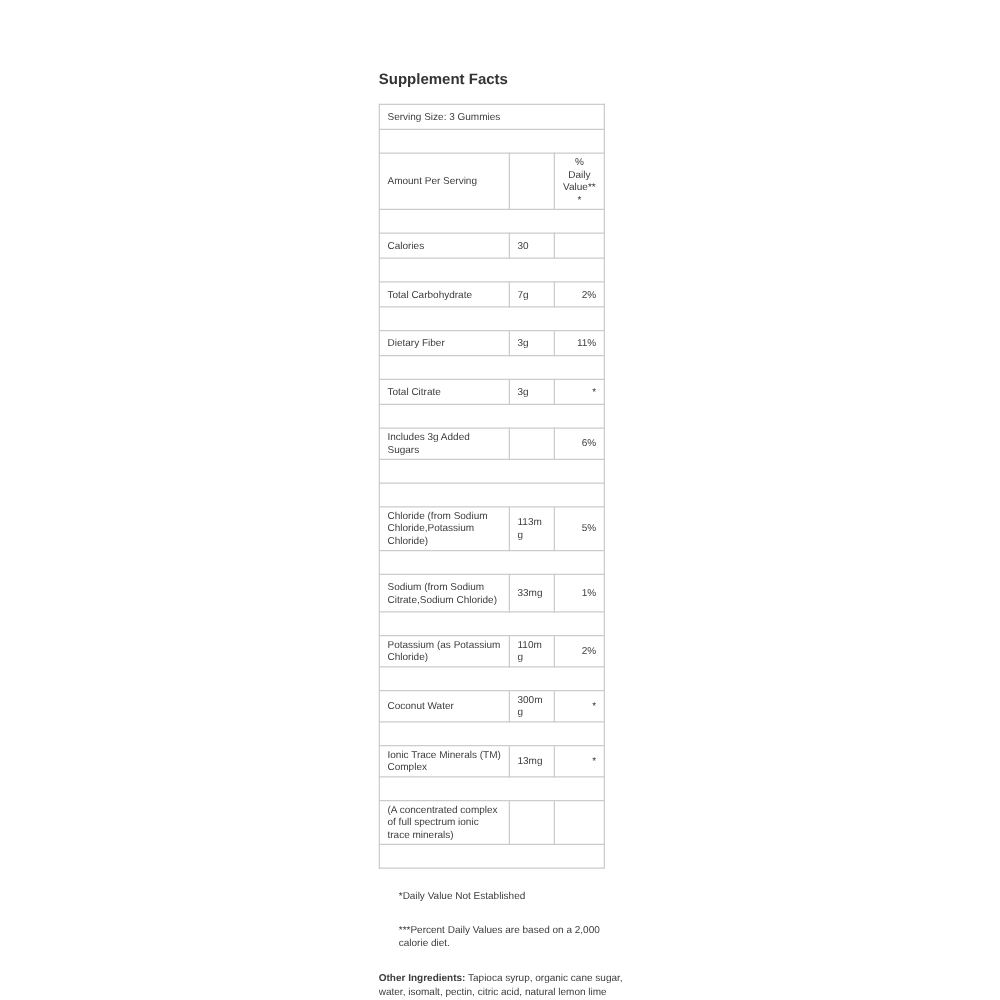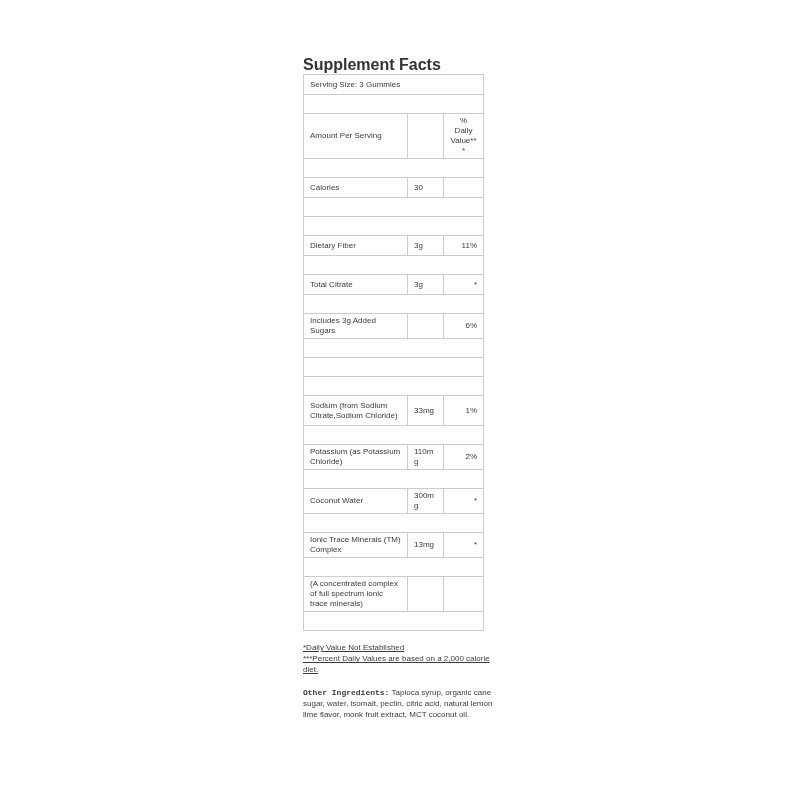--- a/index.html
+++ b/index.html
@@ -11,24 +11,24 @@
     font-family: "Liberation Sans", sans-serif;
     -webkit-font-smoothing: antialiased;
   }
   .panel {
     position: absolute;
     left: 303px;
     top: 56px;
     width: 200px;
   }
   .panel-title {
-    font-size: 16px;
+    font-size: 12px;
     font-weight: bold;
     color: #333333;
-    margin: 0 0 0 0;
+    margin: 0 0 13px 0;
   }
   table.facts {
     border-collapse: collapse;
     width: 180px;
     table-layout: fixed;
   }
   table.facts td {
     border: 1px solid #cccccc;
     font-size: 8px;
     line-height: 1.25;
@@ -48,23 +48,23 @@
   td.amount-cell { text-align: left; margin-top: 31px; }
   td.dv-cell     { text-align: right; }
   td.dv-header   { text-align: center; }
   .footnotes {
     width: 196px;
     margin-top: 11px;
     font-size: 8px;
     line-height: 1.4;
     color: #3c3c3c;
   }
-  .footnotes .fn-line { margin: 0; text-decoration: underline; }
+  .footnotes .fn-line { margin: 16px; }
   .footnotes p.fn-para { margin: 11px 0 0 0; }
-  .fn-bold { font-weight: bold; font-family: Liberation Mono, monospace; }
+  .fn-bold { font-weight: bold; }
 </style>
 </head>
 <body>
 
 <div class="panel">
   <h2 class="panel-title">Supplement Facts</h2>
 
   <table class="facts">
     <colgroup>
         <col class="c-name">
@@ -90,20 +90,25 @@
 
       <tr class="row-content">
         <td>Calories</td>
         <td class="amount-cell">30</td>
         <td class="dv-cell"></td>
       </tr>
       <tr class="row-spacer">
           <td colspan="3"></td>
         </tr>
 
+      <tr class="row-content">
+        <td>Total Carbohydrate</td>
+        <td class="amount-cell">7g</td>
+        <td class="dv-cell">2%</td>
+      </tr>
       <tr class="row-spacer">
           <td colspan="3"></td>
         </tr>
 
       <tr class="row-content">
         <td>Dietary Fiber</td>
         <td class="amount-cell">3g</td>
         <td class="dv-cell">11%</td>
       </tr>
       <tr class="row-spacer">
@@ -125,20 +130,25 @@
         <td class="dv-cell">6%</td>
       </tr>
       <tr class="row-spacer">
           <td colspan="3"></td>
         </tr>
 
       <tr class="row-spacer">
           <td colspan="3"></td>
         </tr>
 
+      <tr class="row-tall">
+        <td>Chloride (from Sodium Chloride,Potassium Chloride)</td>
+        <td class="amount-cell">113mg</td>
+        <td class="dv-cell">5%</td>
+      </tr>
       <tr class="row-spacer">
           <td colspan="3"></td>
         </tr>
 
       <tr class="row-tall">
         <td>Sodium (from Sodium Citrate,Sodium Chloride)</td>
         <td class="amount-cell">33mg</td>
         <td class="dv-cell">1%</td>
       </tr>
       <tr class="row-spacer">

